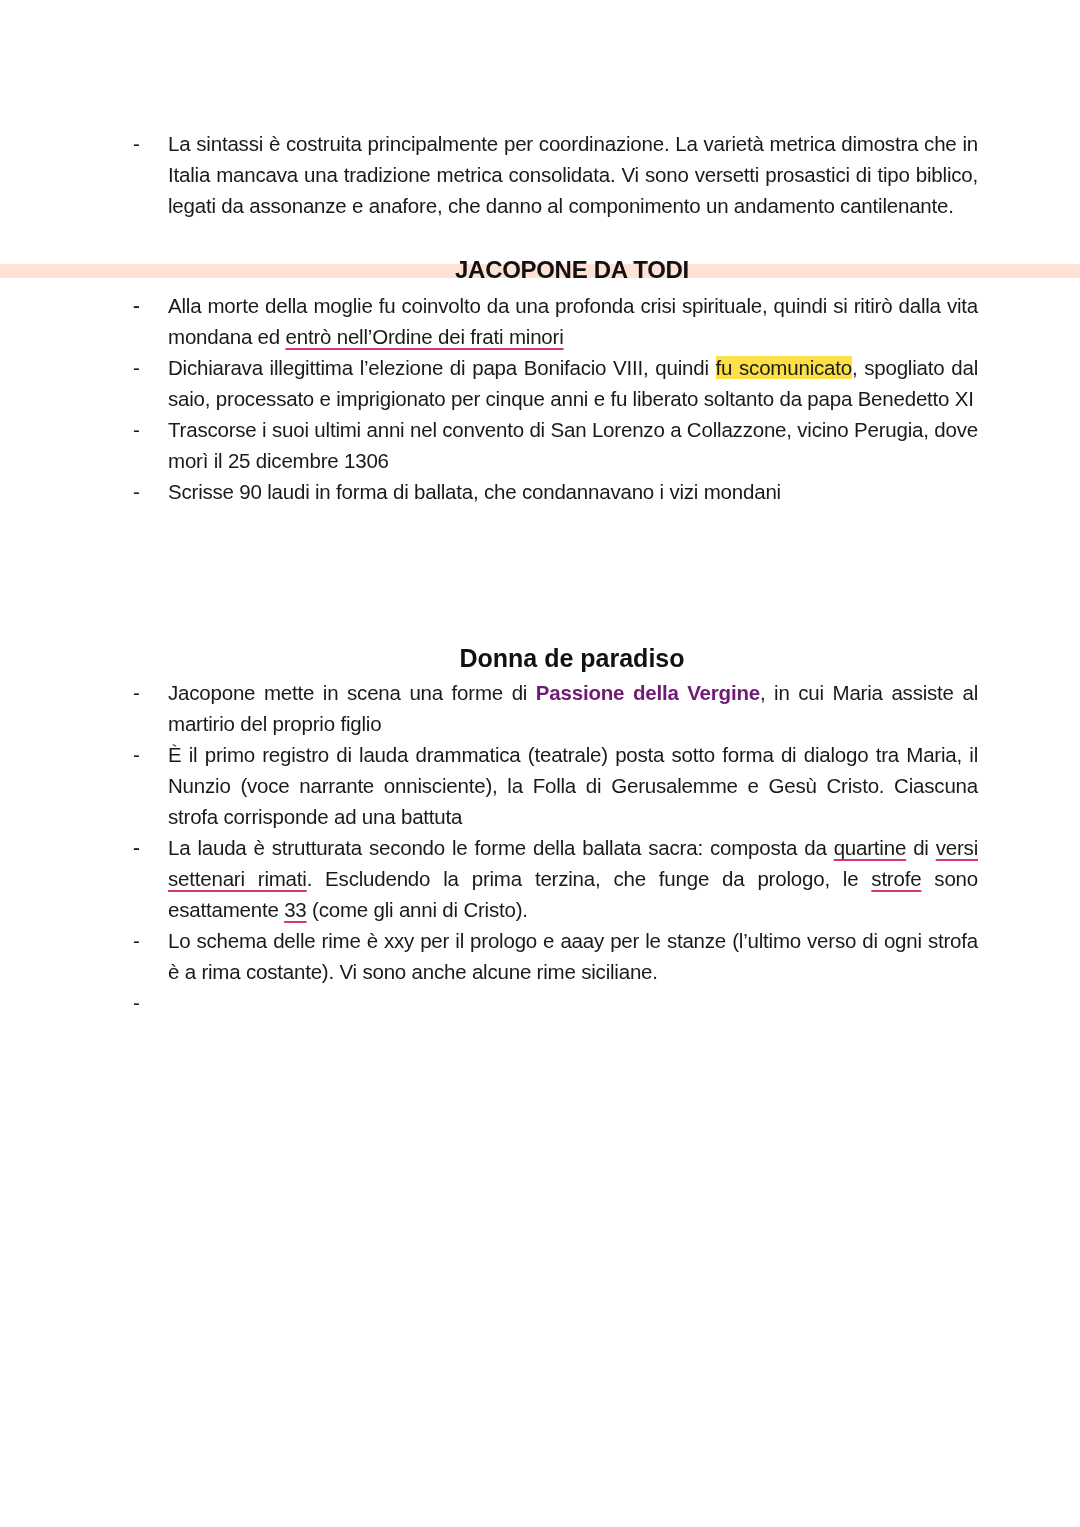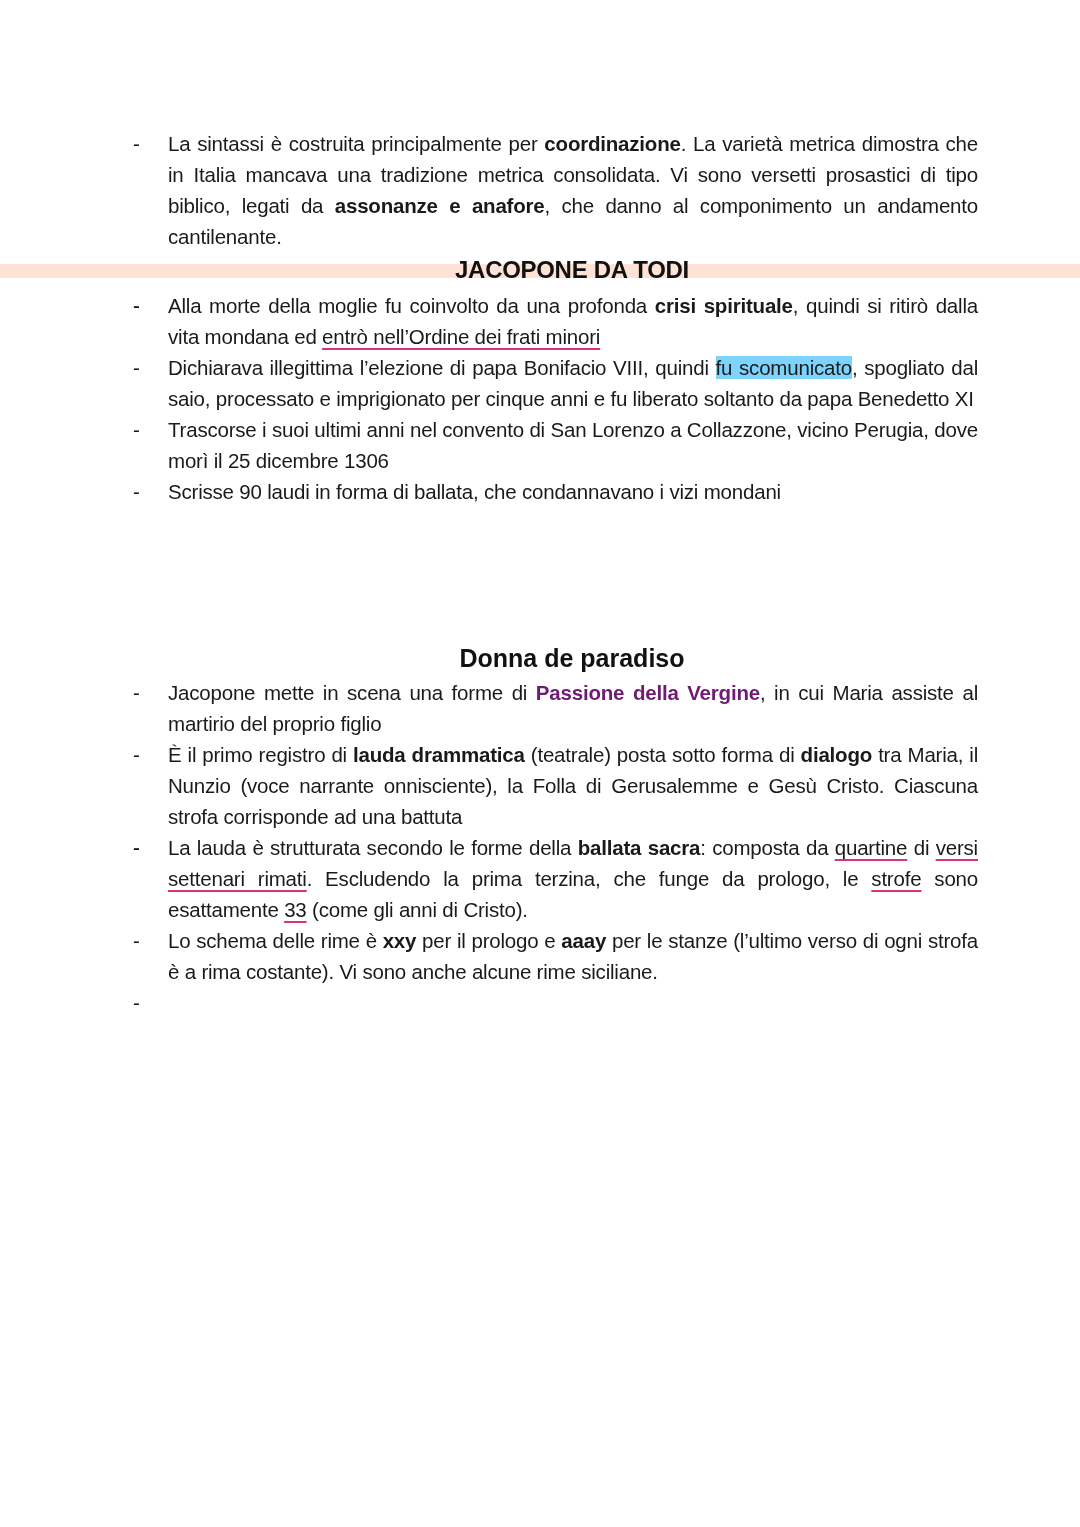--- a/index.html
+++ b/index.html
@@ -39,41 +39,41 @@
       text-align-last: left;
       letter-spacing: -0.2px;
     }
     .bullet .dash {
       position: absolute;
       left: 0;
       top: 0;
       width: 20px;
     }
     .bullet .text b {
-      font-weight: bold;
+      font-weight: normal;
     }
     .orange {
       color: #701a75;
       font-weight: bold;
     }
     .u-pink {
       text-decoration: underline;
       text-decoration-color: #d6337a;
       text-decoration-thickness: 2px;
       text-underline-offset: 4px;
       margin-top: 19px;
     }
     .u-black {
       text-decoration: underline;
       text-decoration-color: #1a1a1a;
       text-decoration-thickness: 1.5px;
       text-underline-offset: 3px;
     }
     .hl {
-      background: #7dd3fc;
+      background: #fde047;
     }
     .band {
       position: absolute;
       left: 0;
       top: 264px;
       width: 1080px;
       height: 14px;
       background: #fde2d5;
     }
     .heading {

